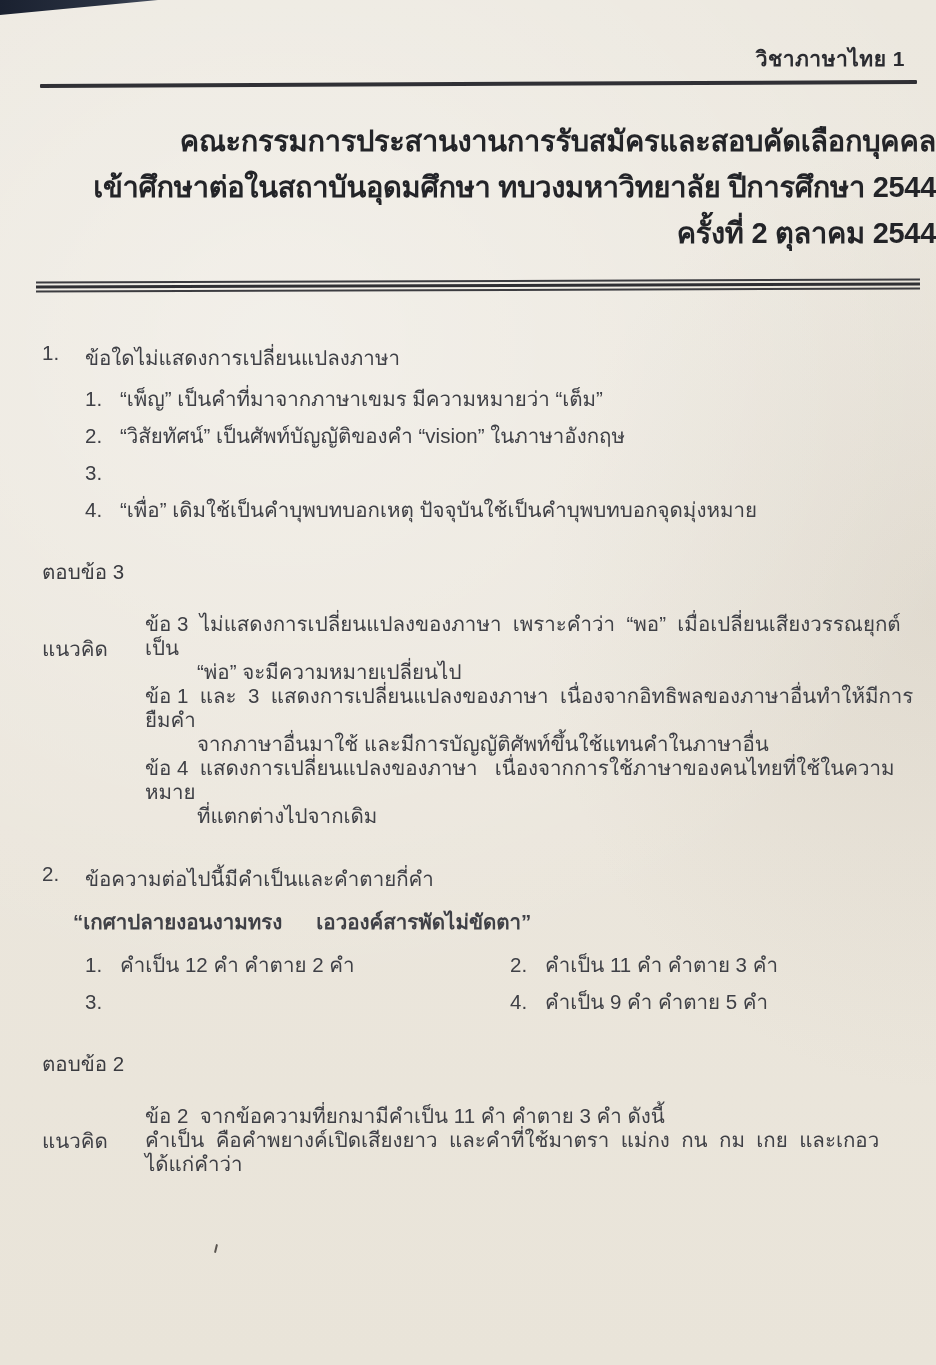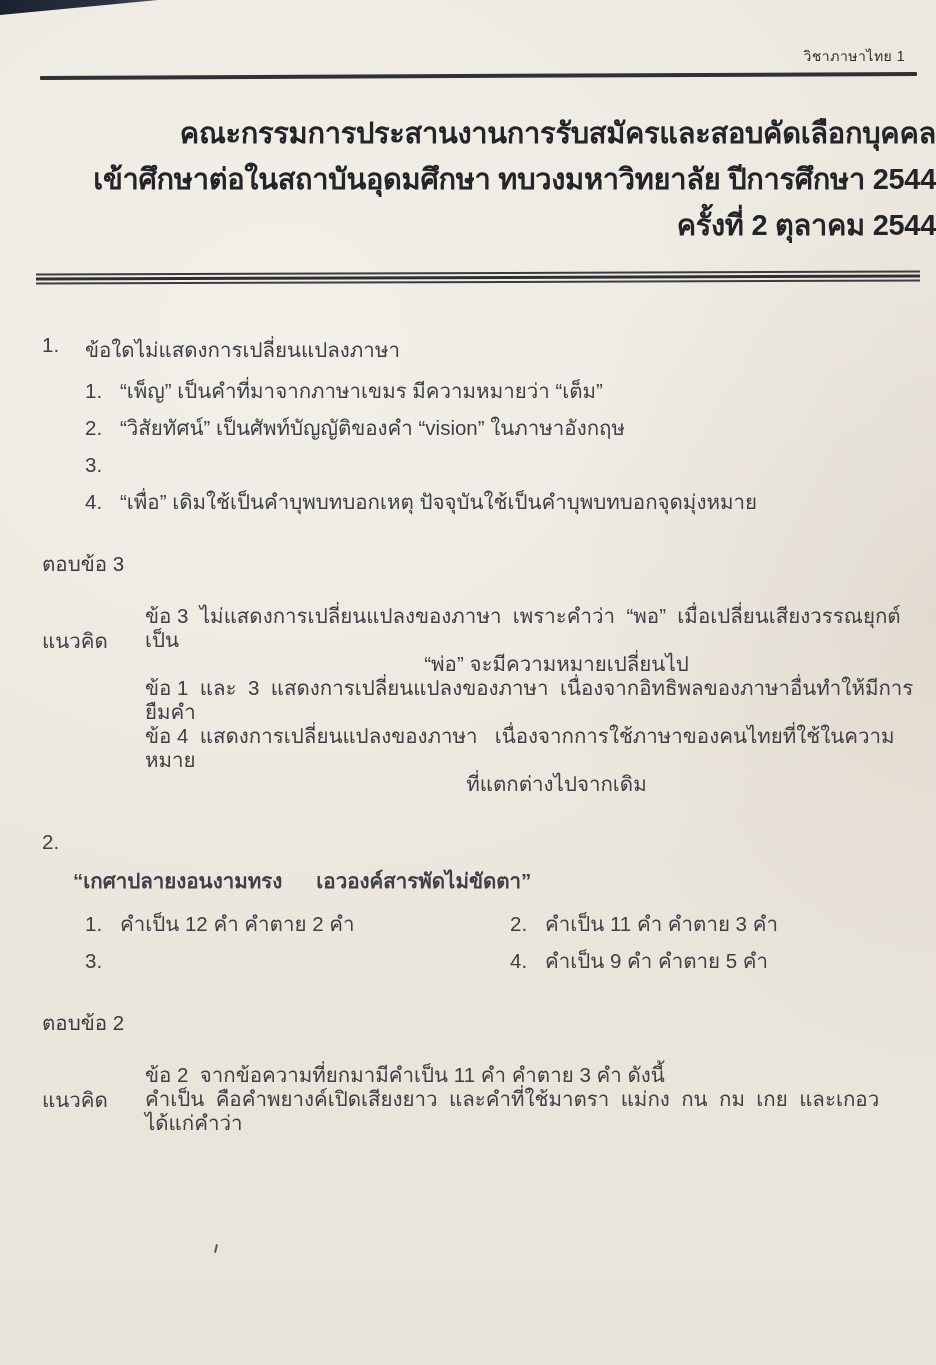--- a/index.html
+++ b/index.html
@@ -20,21 +20,21 @@
     font-size: 20.5px;
   }
   .corner-artifact {
     position: absolute; top: 0; left: 0;
     width: 158px; height: 15px;
     background: linear-gradient(to right, #1a2130, #2a3242 70%, #4a5262);
     clip-path: polygon(0 0, 100% 0, 0 100%);
   }
   .header-row { padding: 42px 31px 0 0; text-align: right; }
   .header-subject {
-    font-size: 14px; font-weight: 400; color: #2b2c31; letter-spacing: 0.5px;
+    font-size: 21px; font-weight: 700; color: #2b2c31; letter-spacing: 0.5px;
   }
   .header-rule {
     margin: 7px 19px 0 40px;
     height: 4px; background: #303035; border-radius: 1px;
     transform: rotate(-0.25deg);
   }
   .title-block {
     margin-top: 32px;
     text-align: right;
     font-weight: 700;
@@ -67,21 +67,21 @@
     line-height: 37px;
   }
   .choice-grid .choice { line-height: 37px; }
 
   .answer-line { margin-top: 27px; color: #3a3b40; }
 
   .idea-block { display: flex; margin-top: 24px; }
   .idea-label { width: 103px; flex: 0 0 103px; margin-top: 20px; }
   .idea-lines { flex: 1; }
   .idea-line { line-height: 24px; white-space: pre-wrap; }
-  .idea-line.cont { margin-left: 52px; text-align: center; }
+  .idea-line.cont { margin-left: 52px; }
 
   .q2-block { margin-top: 34px; }
 
   .stray-mark {
     position: absolute; left: 215px; top: 1244px;
     width: 2px; height: 9px; background: #5a5550;
     transform: rotate(14deg); border-radius: 1px;
   }
 </style>
 </head>
@@ -132,29 +132,31 @@
           <span class="c-text">“เพื่อ” เดิมใช้เป็นคำบุพบทบอกเหตุ ปัจจุบันใช้เป็นคำบุพบทบอกจุดมุ่งหมาย</span>
         </div>
       </div>
       <div class="answer-line">ตอบข้อ 3</div>
       <div class="idea-block">
         <div class="idea-label">แนวคิด</div>
         <div class="idea-lines">
           <div class="idea-line">ข้อ 3  ไม่แสดงการเปลี่ยนแปลงของภาษา  เพราะคำว่า  “พอ”  เมื่อเปลี่ยนเสียงวรรณยุกต์เป็น</div>
           <div class="idea-line cont">“พ่อ” จะมีความหมายเปลี่ยนไป</div>
           <div class="idea-line">ข้อ 1  และ  3  แสดงการเปลี่ยนแปลงของภาษา  เนื่องจากอิทธิพลของภาษาอื่นทำให้มีการยืมคำ</div>
+          <div class="idea-line cont">จากภาษาอื่นมาใช้ และมีการบัญญัติศัพท์ขึ้นใช้แทนคำในภาษาอื่น</div>
           <div class="idea-line">ข้อ 4  แสดงการเปลี่ยนแปลงของภาษา   เนื่องจากการใช้ภาษาของคนไทยที่ใช้ในความหมาย</div>
           <div class="idea-line cont">ที่แตกต่างไปจากเดิม</div>
         </div>
       </div>
     </div>
 
     <div class="q2-block">
       <div class="q-row">
         <span class="q-num">2.</span>
+        <span class="q-text">ข้อความต่อไปนี้มีคำเป็นและคำตายกี่คำ</span>
       </div>
       <div class="quote-line">“เกศาปลายงอนงามทรง      เอวองค์สารพัดไม่ขัดตา”</div>
       <div class="choice-grid">
         <div class="choice">
           <span class="c-num">1.</span>
           <span class="c-text">คำเป็น 12 คำ คำตาย 2 คำ</span>
         </div>
         <div class="choice">
           <span class="c-num">2.</span>
           <span class="c-text">คำเป็น 11 คำ คำตาย 3 คำ</span>

